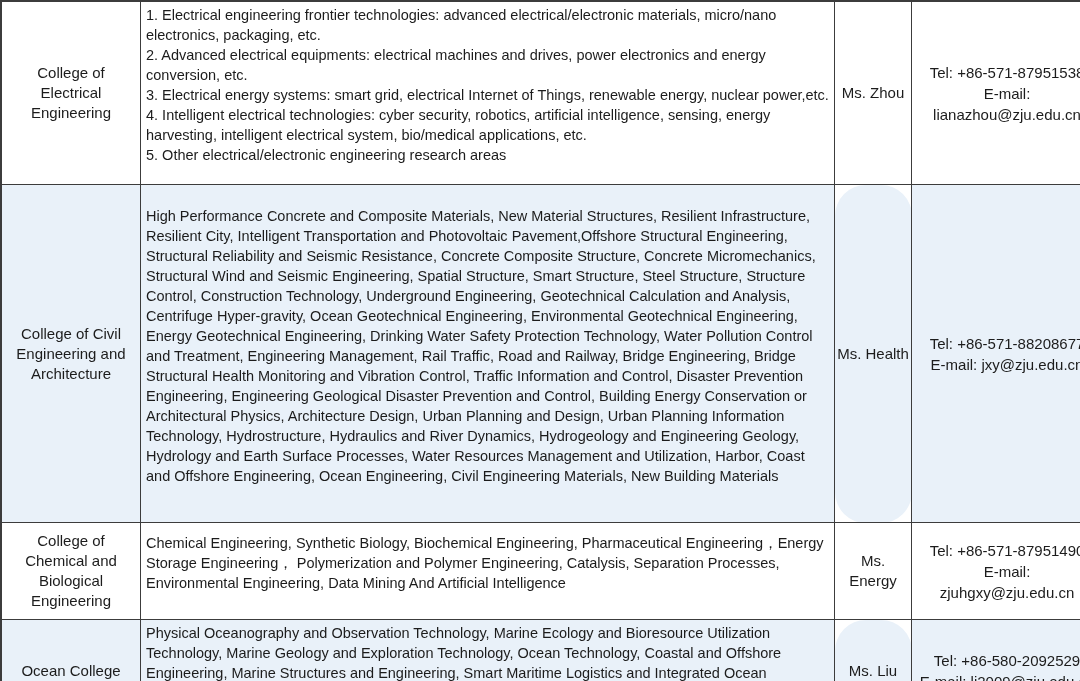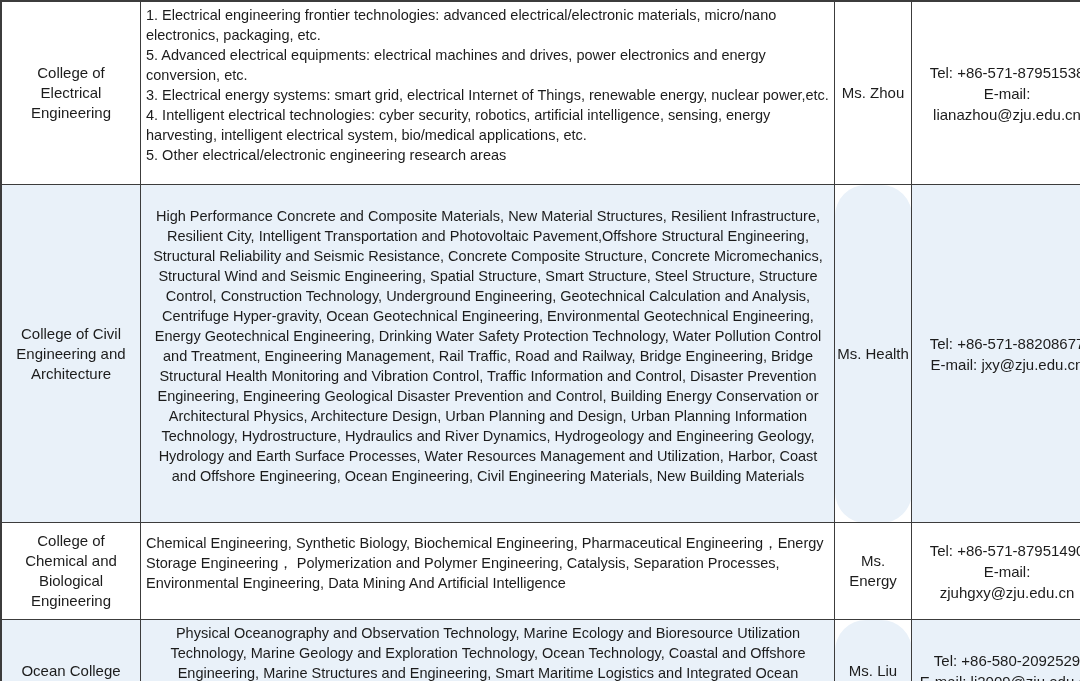--- a/index.html
+++ b/index.html
@@ -16,21 +16,21 @@
     table-layout: fixed;
     width: 1080px;
     border: 2px solid #3c3c3c;
   }
   td {
     border: 1px solid #3c3c3c;
     color: #1c1c1c;
     vertical-align: middle;
     overflow: hidden;
   }
-  tr.alt td { background: #e9f1f9; text-align: center; }
+  tr.alt td { background: #e9f1f9; }
   td.college-cell {
     width: 126px;
     text-align: center;
     font-size: 15px;
     line-height: 20px;
     padding: 8px 6px;
   }
   td.research-cell {
     width: 684px;
     text-align: left;
@@ -61,21 +61,21 @@
 </head>
 <body>
 
 <table class="contact-table">
   <tbody>
 
     <tr class="row-1">
       <td class="college-cell">College of Electrical Engineering</td>
       <td class="research-cell">
         <div>1. Electrical engineering frontier technologies: advanced electrical/electronic materials, micro/nano electronics, packaging, etc.</div>
-        <div>5. Advanced electrical equipments: electrical machines and drives, power electronics and energy conversion, etc.</div>
+        <div>2. Advanced electrical equipments: electrical machines and drives, power electronics and energy conversion, etc.</div>
         <div>3. Electrical energy systems: smart grid, electrical Internet of Things, renewable energy, nuclear power,etc.</div>
         <div>4. Intelligent electrical technologies: cyber security, robotics, artificial intelligence, sensing, energy harvesting, intelligent electrical system,  bio/medical applications, etc.</div>
         <div>5. Other electrical/electronic engineering research areas</div>
       </td>
       <td class="person-cell">Ms. Zhou</td>
       <td class="contactinfo-cell">
         <div>Tel: +86-571-87951538</div>
         <div>E-mail:</div>
         <div>lianazhou@zju.edu.cn</div>
       </td>

